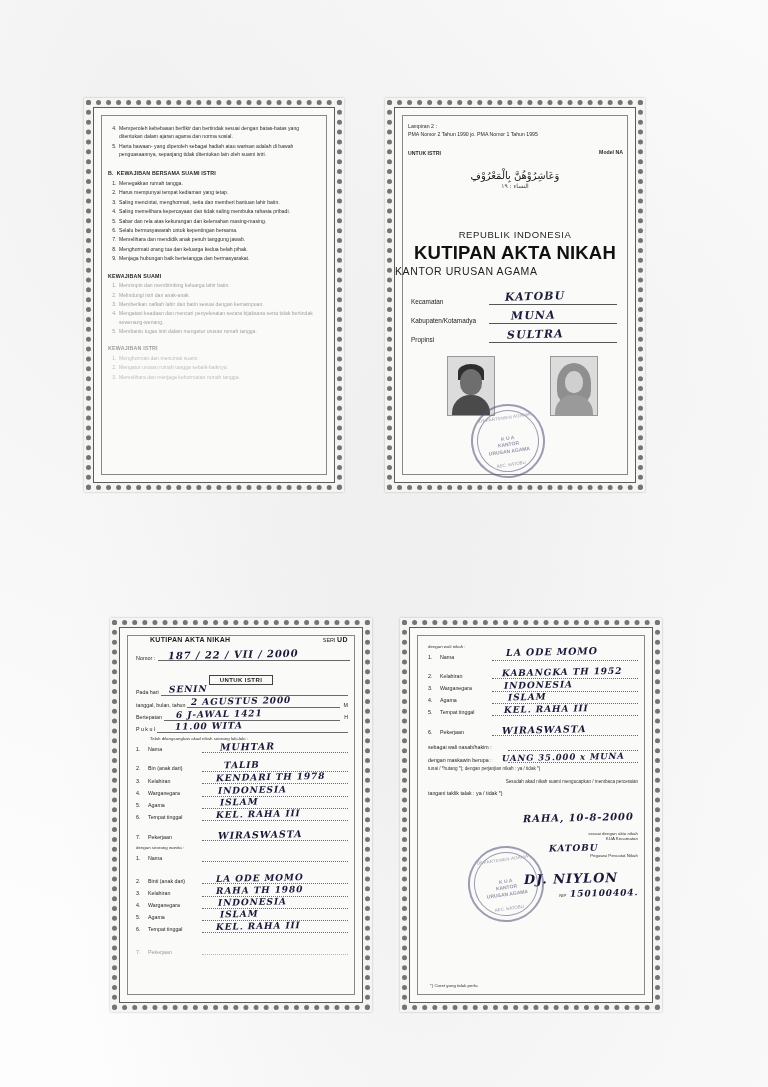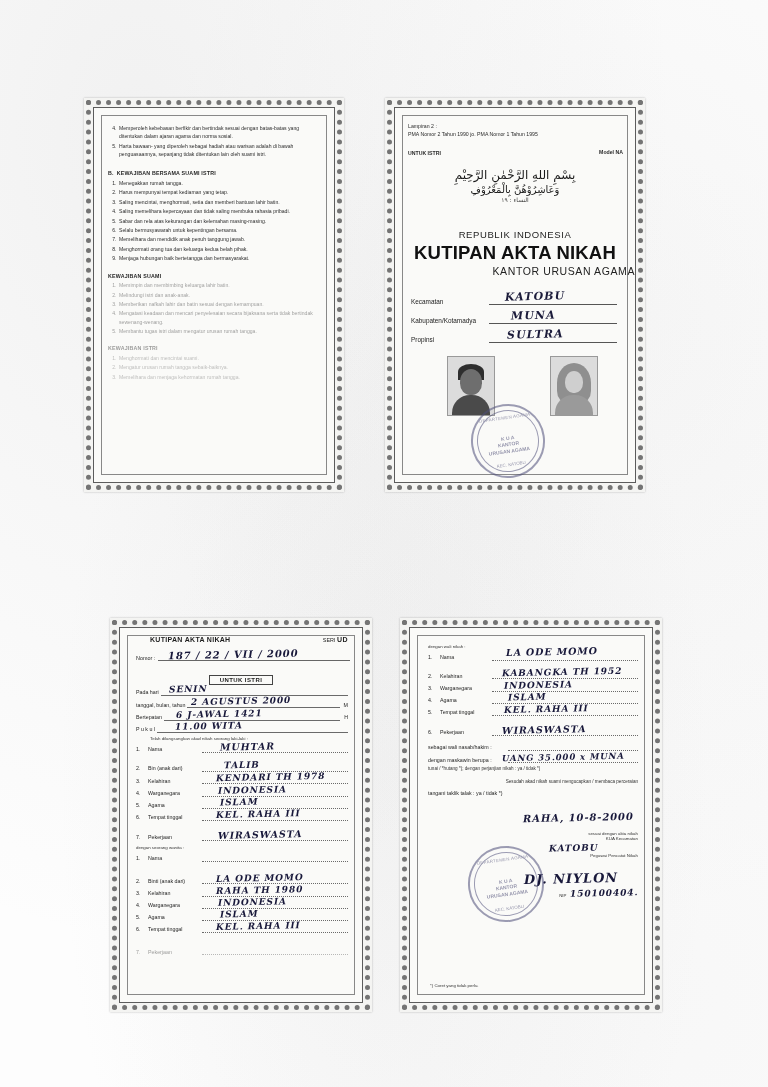--- a/index.html
+++ b/index.html
@@ -115,21 +115,21 @@
   }
   .big-title {
     text-align: center;
     font-size: 18.5px;
     font-weight: bold;
     color: #111;
     letter-spacing: 0.2px;
     margin-top: 2px;
   }
   .sub-title {
-    text-align: right;
+    text-align: left;
     font-size: 10.5px;
     color: #222;
     letter-spacing: 0.6px;
     margin-top: 1px;
   }
   .field-row {
     display: flex;
     align-items: flex-end;
     font-size: 6.4px;
     color: #222;
@@ -362,21 +362,20 @@
       <div class="orn2"></div>
 
       <div class="meta" style="position:absolute; left:13px; top:14px;">
         <div>Lampiran 2 :</div>
         <div>PMA Nomor 2 Tahun 1990 jo. PMA Nomor 1 Tahun 1995</div>
       </div>
       <div class="meta" style="position:absolute; left:13px; top:41px; font-weight:bold;">UNTUK ISTRI</div>
       <div class="model-na" style="top:41px;">Model NA</div>
 
       <div class="arabic" style="position:absolute; left:0; right:0; top:60px;">
-        <div class="l1">بِسْمِ اللهِ الرَّحْمٰنِ الرَّحِيْمِ</div>
         <div class="l2">وَعَاشِرُوْهُنَّ بِالْمَعْرُوْفِ</div>
         <div class="l3">النساء : ١٩</div>
       </div>
 
       <div style="position:absolute; left:0; right:0; top:115px;">
         <div class="rep">REPUBLIK INDONESIA</div>
         <div class="big-title">KUTIPAN AKTA NIKAH</div>
         <div class="sub-title">KANTOR URUSAN AGAMA</div>
       </div>
 

